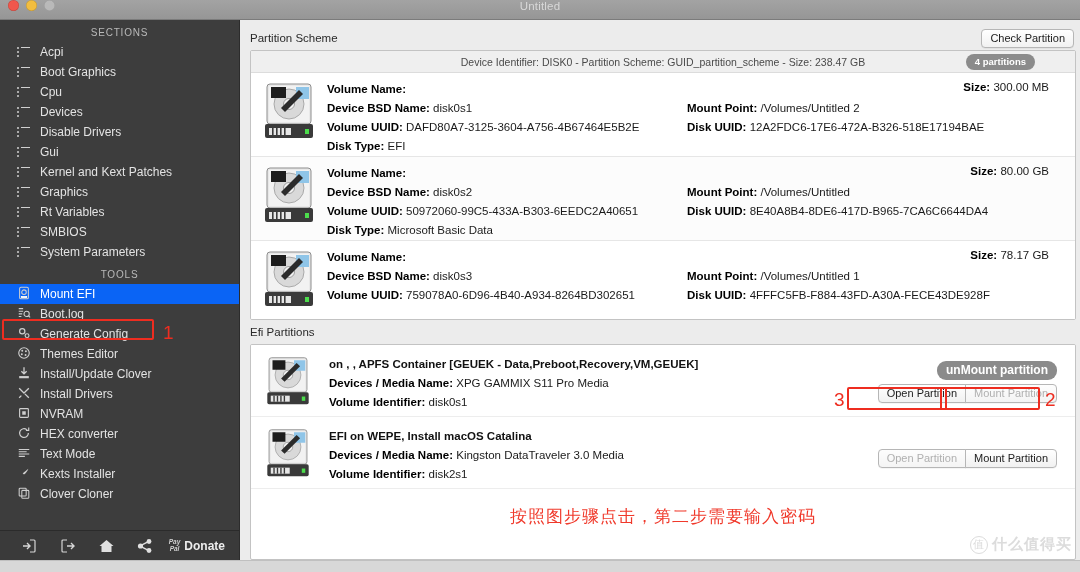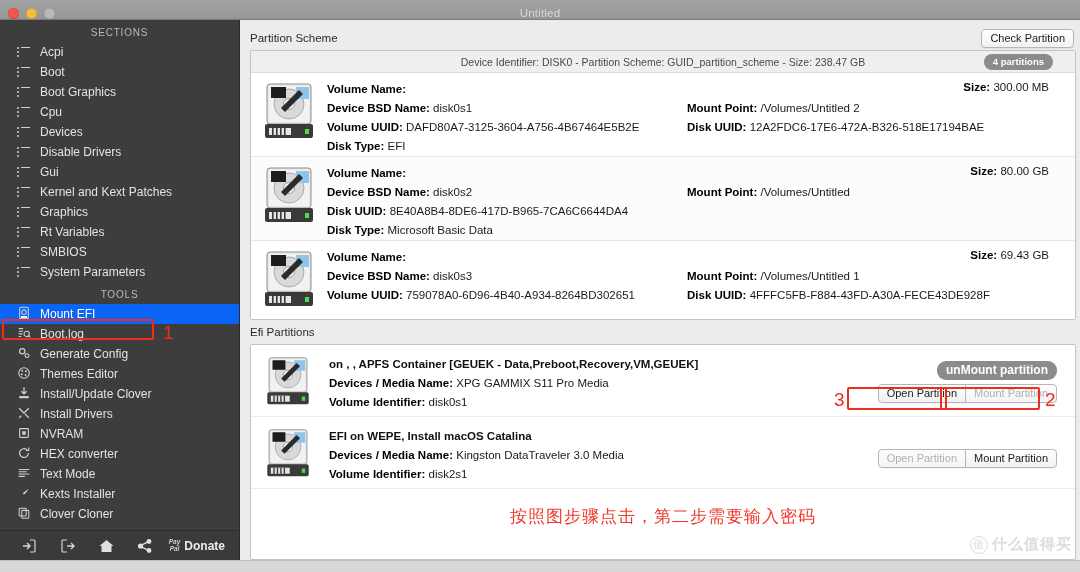--- a/index.html
+++ b/index.html
@@ -14,21 +14,21 @@
     width: 1080px; height: 572px;
     display: flex; flex-direction: column;
     background: #ececec;
   }
 
   
   .titlebar {
     height: 20px; min-height: 20px;
     background: linear-gradient(to bottom, #a3a3a3 0%, #969696 100%);
     border-bottom: 1px solid #7b7b7b;
-    display: flex; align-items: flex-end;
+    display: flex; align-items: flex-start;
     position: relative;
   }
   .traffic { display: flex; gap: 7px; padding-left: 8px; align-items: center; }
   .dot { width: 11px; height: 11px; border-radius: 50%; display:block; }
   .dot.red { background: #f0574c; box-shadow: inset 0 0 0 0.5px rgba(0,0,0,.18); }
   .dot.yellow { background: #f2bd3f; box-shadow: inset 0 0 0 0.5px rgba(0,0,0,.18); }
   .dot.green { background: #b9b9b9; box-shadow: inset 0 0 0 0.5px rgba(0,0,0,.15); }
   .win-title {
     position: absolute; left: 0; right: 0; text-align: center;
     font-size: 11.5px; color: #d8d8d8; letter-spacing: .2px;
@@ -125,21 +125,21 @@
   .panel.efi { flex: 1; min-height: 0; }
 
   .scheme-header {
     height: 22px; background: #efefef;
     border-bottom: 1px solid #dcdcdc;
     display:flex; align-items:center; justify-content:center;
     position: relative;
     font-size: 10.5px; color: #4a4a4a;
   }
   .pill {
-    position: absolute; right: 22px; top: 3px;
+    position: absolute; right: 40px; top: 3px;
     background: #8b8b8b; color: #fff;
     font-size: 9.5px; font-weight: 700;
     border-radius: 9px; padding: 2px 9px 2.5px;
     white-space: nowrap;
   }
 
   .part-row {
     display: flex; align-items: flex-start;
     padding: 7px 10px 6px 12px;
     border-bottom: 1px solid #e6e6e6;
@@ -248,33 +248,20 @@
                 <span class="listicon">
                   <b></b>
                   <b></b>
                   <b></b>
                   <i></i>
                   <i></i>
                   <i></i>
                 </span>
               </span>
               <span class="nav-label">Acpi</span>
-            </div>
-            <div class="nav-item">
-              <span class="ico">
-                <span class="listicon">
-                  <b></b>
-                  <b></b>
-                  <b></b>
-                  <i></i>
-                  <i></i>
-                  <i></i>
-                </span>
-              </span>
-              <span class="nav-label">Boot</span>
             </div>
             <div class="nav-item">
               <span class="ico">
                 <span class="listicon">
                   <b></b>
                   <b></b>
                   <b></b>
                   <i></i>
                   <i></i>
                   <i></i>
@@ -615,20 +602,21 @@
                 </svg></div>
               <div class="part-fields">
                 <div class="frow">
                   <div class="fcol-a"><span class="fk">Volume Name:</span> <span class="fv"></span></div>
                 </div>
                 <div class="frow">
                   <div class="fcol-a"><span class="fk">Device BSD Name:</span> <span class="fv">disk0s2</span></div>
                   <div class="fcol-b"><span class="fk">Mount Point:</span> <span class="fv">/Volumes/Untitled</span></div>
                 </div>
                 <div class="frow">
+                  <div class="fcol-a"><span class="fk">Volume UUID:</span> <span class="fv">50972060-99C5-433A-B303-6EEDC2A40651</span></div>
                   <div class="fcol-b"><span class="fk">Disk UUID:</span> <span class="fv">8E40A8B4-8DE6-417D-B965-7CA6C6644DA4</span></div>
                 </div>
                 <div class="frow">
                   <div class="fcol-a"><span class="fk">Disk Type:</span> <span class="fv">Microsoft Basic Data</span></div>
                 </div>
               </div>
               <div class="size-cell"><span class="fk">Size:</span> <span class="fv">80.00 GB</span></div>
             </div>
             <div class="part-row">
               <div class="disk-ico"><svg viewBox="0 0 52 58" width="52" height="58">
@@ -654,21 +642,21 @@
                 </div>
                 <div class="frow">
                   <div class="fcol-a"><span class="fk">Device BSD Name:</span> <span class="fv">disk0s3</span></div>
                   <div class="fcol-b"><span class="fk">Mount Point:</span> <span class="fv">/Volumes/Untitled 1</span></div>
                 </div>
                 <div class="frow">
                   <div class="fcol-a"><span class="fk">Volume UUID:</span> <span class="fv">759078A0-6D96-4B40-A934-8264BD302651</span></div>
                   <div class="fcol-b"><span class="fk">Disk UUID:</span> <span class="fv">4FFFC5FB-F884-43FD-A30A-FECE43DE928F</span></div>
                 </div>
               </div>
-              <div class="size-cell"><span class="fk">Size:</span> <span class="fv">69.43 GB</span></div>
+              <div class="size-cell"><span class="fk">Size:</span> <span class="fv">78.17 GB</span></div>
             </div>
           </div>
       </div>
 
       <div class="sec-head">
         <div class="sec-title">Efi Partitions</div>
       </div>
 
       <div class="panel efi">
         <div id="efi-rows">

